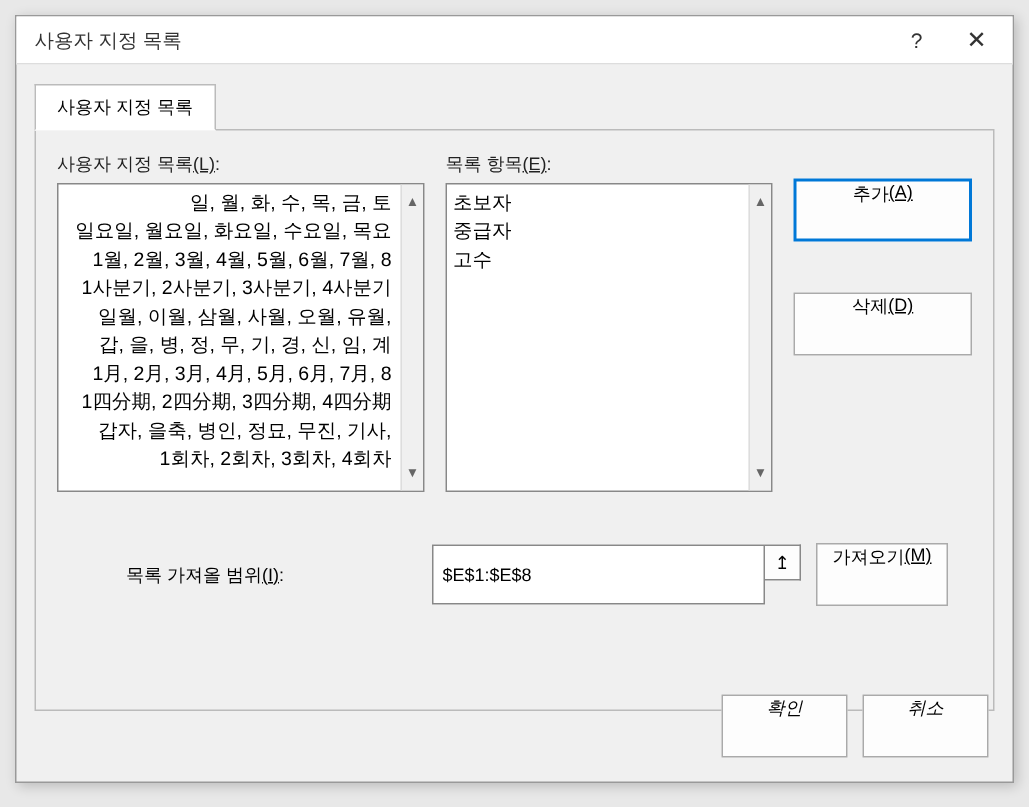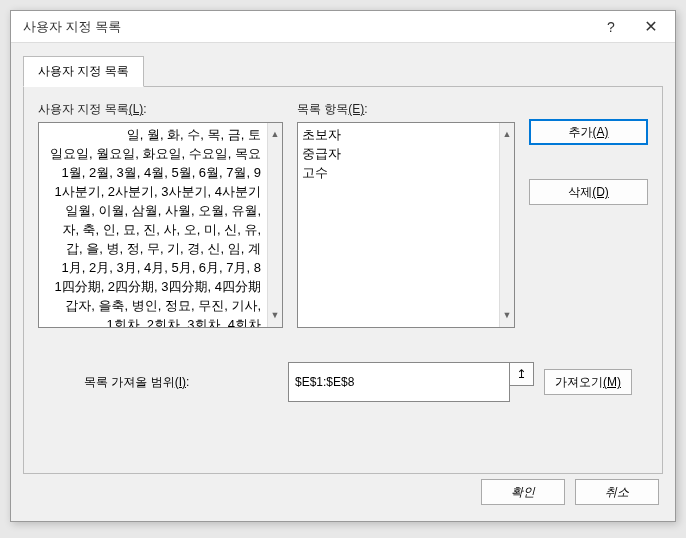--- a/index.html
+++ b/index.html
@@ -98,27 +98,27 @@
       padding: 0 2px;
       text-align: right;
     }
     .textarea .entries {
       padding: 2px 4px;
       white-space: pre-line;
     }
     .btn {
       background: #fdfdfd;
       border: 1px solid #aaa;
-      height: 26px;
+      height: 42px;
       min-width: 84px;
       padding: 0 10px;
       font-size: 12px;
       text-align: center;
       display: inline-flex;
-      align-items: center;
+      align-items: flex-start;
       justify-content: center;
       cursor: pointer;
     }
     .btn.focused { border: 2px solid #0078d7; padding: 0 9px; }
     .import-row {
       margin-top: 34px;
       display: flex;
       align-items: center;
       gap: 10px;
     }
@@ -175,24 +175,23 @@
   <div class="tab-panel">
     <div class="columns">
       <div class="col-lists">
         <div class="label">
           <span>사용자 지정 목록</span><span class="underline">(L)</span>:
         </div>
         <div class="listbox">
           <div class="list-inner" id="lists-container">
               <div class="list-item">일, 월, 화, 수, 목, 금, 토</div>
               <div class="list-item">일요일, 월요일, 화요일, 수요일, 목요</div>
-              <div class="list-item">1월, 2월, 3월, 4월, 5월, 6월, 7월, 9</div>
+              <div class="list-item">1월, 2월, 3월, 4월, 5월, 6월, 7월, 8</div>
               <div class="list-item">1사분기, 2사분기, 3사분기, 4사분기</div>
               <div class="list-item">일월, 이월, 삼월, 사월, 오월, 유월,</div>
-              <div class="list-item">자, 축, 인, 묘, 진, 사, 오, 미, 신, 유,</div>
               <div class="list-item">갑, 을, 병, 정, 무, 기, 경, 신, 임, 계</div>
               <div class="list-item">1月, 2月, 3月, 4月, 5月, 6月, 7月, 8</div>
               <div class="list-item">1四分期, 2四分期, 3四分期, 4四分期</div>
               <div class="list-item">갑자, 을축, 병인, 정묘, 무진, 기사,</div>
               <div class="list-item">1회차, 2회차, 3회차, 4회차</div>
             </div>
           <div class="scrollbar">
             <div class="scroll-arrow">▲</div>
             <div class="scroll-arrow">▼</div>
           </div>

